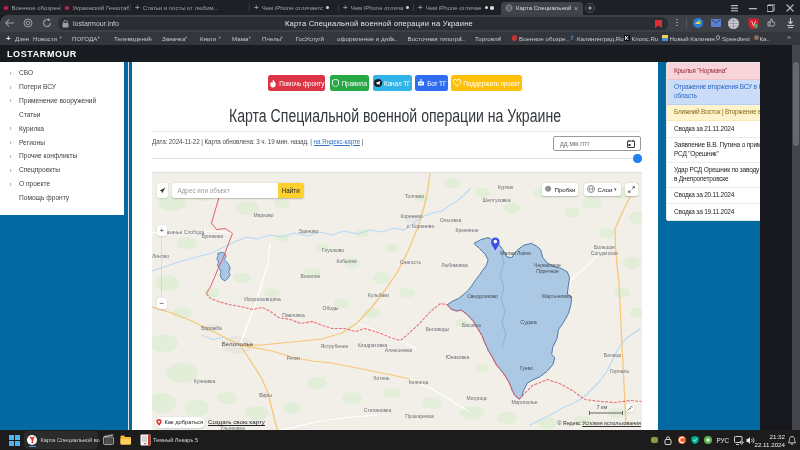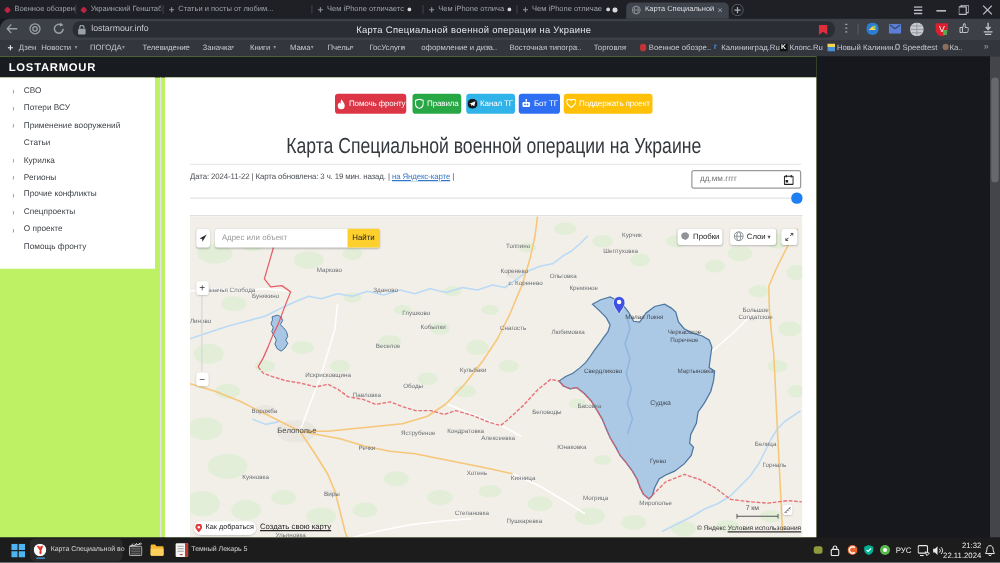--- a/index.html
+++ b/index.html
@@ -13,21 +13,21 @@
 #activetab{position:absolute;left:501px;top:1.5px;width:82px;height:13.5px;background:#3f434c;border-radius:4px 4px 0 0;display:flex;align-items:center;color:#dcdee2;font-size:6px;white-space:nowrap;overflow:hidden;}
 .reddot{width:4px;height:4px;background:#b92441;border-radius:1px;transform:rotate(45deg);margin:0 3.5px 0 4px;flex:0 0 auto;}
 .plusfav{color:#8d9199;font-size:8px;font-weight:700;margin:0 3px 0 4px;flex:0 0 auto;}
 .moddot{width:3px;height:3px;background:#d6d8dc;border-radius:50%;margin-left:3px;flex:0 0 auto;}
 #addrbar{position:absolute;left:0;top:15px;width:800px;height:16.5px;background:#3e4048;border-radius:8px 0 0 0;}
 #urlpill{position:absolute;left:58px;top:2px;width:610px;height:12.5px;background:#2b2d34;border-radius:6px;}
 #bookmarks{position:absolute;left:0;top:31.5px;width:800px;height:13px;background:#34363d;font-size:6.2px;color:#c6c9cf;}
 .bma{position:absolute;top:3px;white-space:nowrap;}
 .bmc{position:absolute;top:3.8px;font-size:4.6px;color:#8d9199;}
 
-#page{position:absolute;left:0;top:44.5px;width:653px;height:385.5px;background:#bef264;overflow:hidden;}
+#page{position:absolute;left:0;top:44.5px;width:760px;height:385.5px;background:#0369a1;overflow:hidden;}
 #siteheader{position:absolute;left:0;top:0;width:792px;height:17.5px;background:#181b20;color:#fff;}
 #logo{position:absolute;left:7px;top:4px;font-size:9px;font-weight:700;letter-spacing:0.6px;}
 #leftcard{position:absolute;left:0;top:17.5px;width:124px;height:153px;background:#fff;}
 .lm{position:absolute;left:19px;font-size:6.6px;color:#3a3f44;white-space:nowrap;}
 .lmc{position:absolute;left:10px;font-size:7px;color:#4a4f54;transform:scaleX(0.62);transform-origin:left;}
 #content{position:absolute;left:132px;top:17.5px;width:526px;height:368px;background:#fff;}
 #rightcard{position:absolute;left:666px;top:17.5px;width:122px;background:#fff;border:1px solid #e7e7e7;border-radius:2px;}
 .ri{font-size:6.5px;line-height:8.4px;padding:3.6px 3px 3.6px 7px;border-bottom:1px solid #ececec;letter-spacing:-0.2px;}
 
 .btn{position:absolute;top:13px;height:16px;border-radius:2.5px;color:#fff;font-size:6.4px;display:flex;align-items:center;justify-content:center;white-space:nowrap;letter-spacing:-0.1px;}

